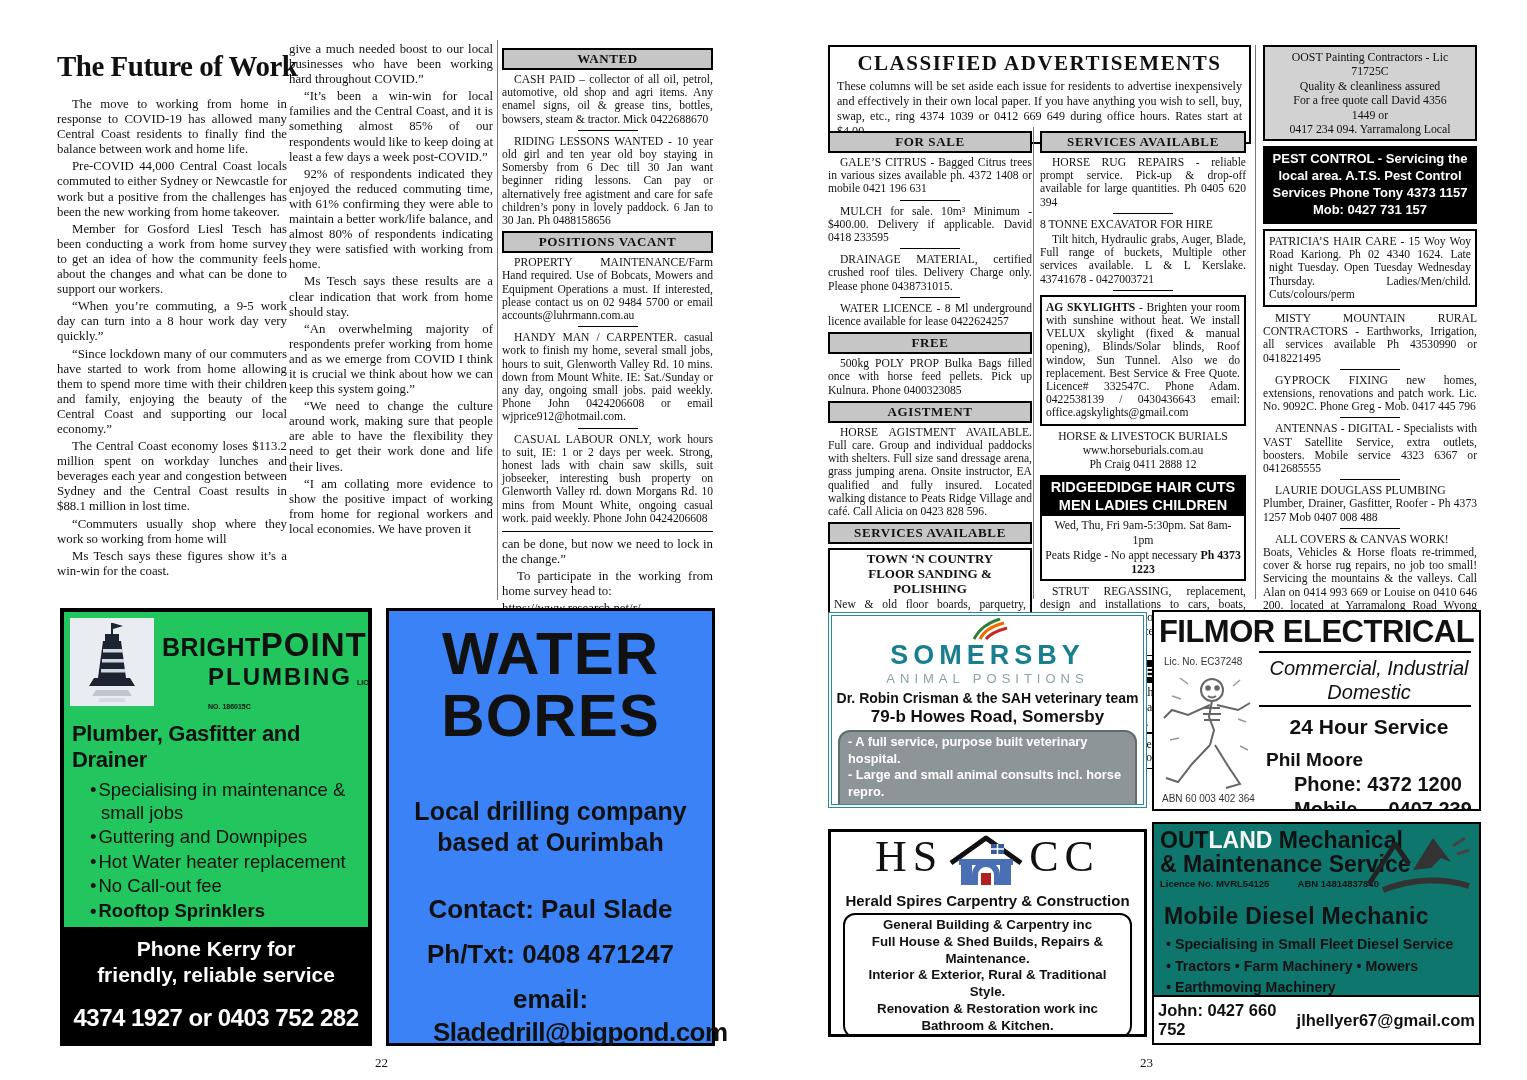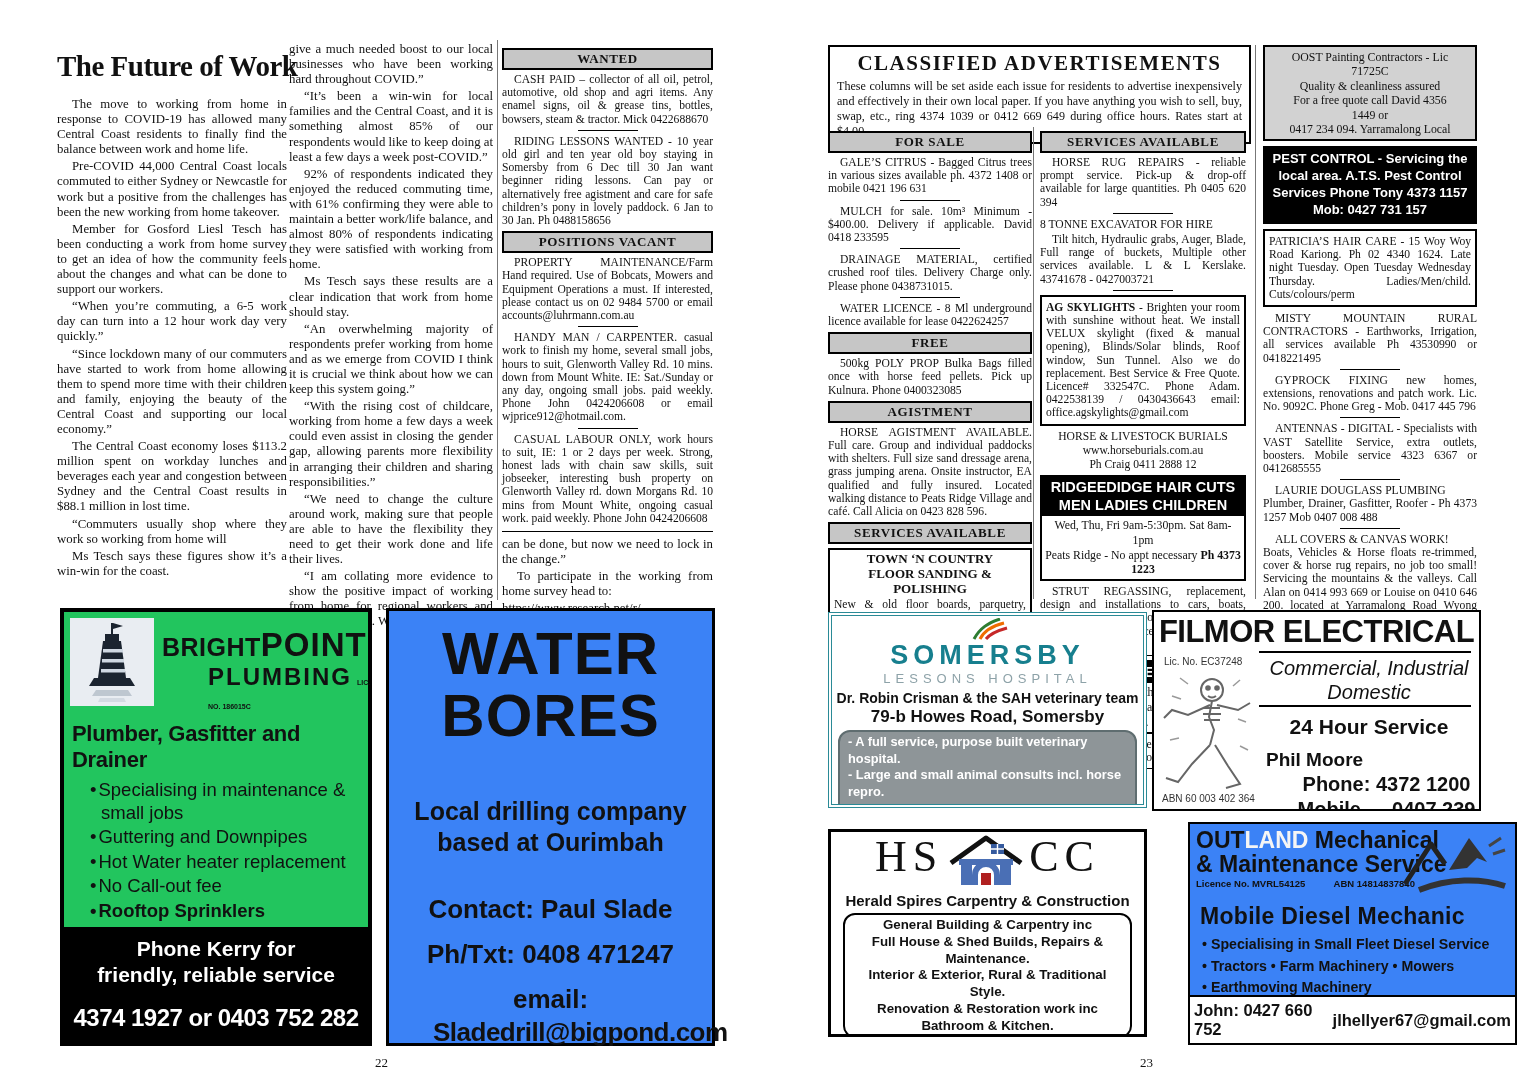--- a/index.html
+++ b/index.html
@@ -96,25 +96,25 @@
 
   
   .fl-ad{border:2px solid #000;background:#fff;font-family:"Liberation Sans",sans-serif;overflow:hidden;}
   .fl-title{font-size:31px;font-weight:800;text-align:center;letter-spacing:-0.5px;margin-top:2px;}
   .fl-lic{position:absolute;left:10px;top:44px;font-size:10px;color:#333;}
   .fl-right{margin-left:105px;text-align:center;}
   .fl-line{border-top:2px solid #000;margin:1px 8px 3px 105px;}
   .fl-it{font-style:italic;font-size:20px;line-height:1.2;}
   .fl-24{font-size:21px;font-weight:800;margin-top:8px;}
   .fl-name{font-size:19px;font-weight:800;text-align:left;margin:10px 0 0 112px;}
-  .fl-ph{font-size:20px;font-weight:800;text-align:center;margin:2px 0 0 140px;}
+  .fl-ph{font-size:20px;font-weight:800;text-align:left;margin:2px 0 0 140px;}
   .fl-abn{position:absolute;left:8px;bottom:5px;font-size:10px;color:#333;}
 
   
-  .ol-ad{border:2px solid #000;background:#3b82f6;font-family:"Liberation Sans",sans-serif;overflow:hidden;margin-left:36px;}
+  .ol-ad{border:2px solid #000;background:#0f766e;font-family:"Liberation Sans",sans-serif;overflow:hidden;}
   .ol-brand{font-size:23px;font-weight:800;line-height:1.05;margin:4px 0 0 6px;}
   .ol-brand .lt{color:#f5f5f5;}
   .ol-lic{font-size:9.5px;font-weight:700;margin:2px 0 0 6px;}
   .ol-lic span{margin-right:26px;}
   .ol-head{font-size:23px;font-weight:800;margin:14px 0 4px 10px;letter-spacing:.3px;}
   .ol-bullets{margin-left:12px;font-size:14.2px;font-weight:800;line-height:1.5;}
   .ol-b{text-indent:-12px;padding-left:12px;}
   .ol-foot{position:absolute;left:0;right:0;bottom:0;background:#fff;border-top:2px solid #000;
            display:flex;justify-content:space-between;align-items:center;
            padding:4px 4px;font-size:16.5px;font-weight:800;}
@@ -125,35 +125,34 @@
 <body>
 
 <div id="spread">
 
   <div class="abs" style="left:57px;top:50px;width:230px;">
     <div class="art-title">The Future of Work</div>
     <div class="news">
       <p>The move to working from home in response to COVID-19 has allowed many Central Coast residents to finally find the balance between work and home life.</p>
       <p>Pre-COVID 44,000 Central Coast locals commuted to either Sydney or Newcastle for work but a positive from the challenges has been the new working from home takeover.</p>
       <p>Member for Gosford Liesl Tesch has been conducting a work from home survey to get an idea of how the community feels about the changes and what can be done to support our workers.</p>
-      <p>“When you’re commuting, a 6-5 work day can turn into a 12 hour work day very quickly.”</p>
+      <p>“When you’re commuting, a 9-5 work day can turn into a 8 hour work day very quickly.”</p>
       <p>“Since lockdown many of our commuters have started to work from home allowing them to spend more time with their children and family, enjoying the beauty of the Central Coast and supporting our local economy.”</p>
       <p>The Central Coast economy loses $113.2 million spent on workday lunches and beverages each year and congestion between Sydney and the Central Coast results in $88.1 million in lost time.</p>
       <p>“Commuters usually shop where they work so working from home will</p>
       <p>Ms Tesch says these figures show it’s a win-win for the coast.</p>
     </div>
   </div>
 
   <div class="abs news" style="left:289px;top:42px;width:204px;">
     <p class="ni">give a much needed boost to our local businesses who have been working hard throughout COVID.”</p>
     <p>“It’s been a win-win for local families and the Central Coast, and it is something almost 85% of our respondents would like to keep doing at least a few days a week post-COVID.”</p>
     <p>92% of respondents indicated they enjoyed the reduced commuting time, with 61% confirming they were able to maintain a better work/life balance, and almost 80% of respondents indicating they were satisfied with working from home.</p>
     <p>Ms Tesch says these results are a clear indication that work from home should stay.</p>
     <p>“An overwhelming majority of respondents prefer working from home and as we emerge from COVID I think it is crucial we think about how we can keep this system going.”</p>
-    <p>“With the rising cost of childcare, working from home a few days a week could even assist in closing the gender gap, allowing parents more flexibility in arranging their children and sharing responsibilities.”</p>
     <p>“We need to change the culture around work, making sure that people are able to have the flexibility they need to get their work done and life their lives.</p>
     <p>“I am collating more evidence to show the positive impact of working from home for regional workers and local economies.  We have proven it</p>
   </div>
 
   <div class="vrule" style="left:497px;top:40px;height:560px;"></div>
 
   <div class="abs" style="left:502px;top:44px;width:211px;">
     <div class="sec-hd">WANTED</div>
     <p class="cl">CASH PAID – collector of all oil, petrol, automotive, old shop and agri items. Any enamel signs, oil &amp; grease tins, bottles, bowsers, steam &amp; tractor. Mick 0422688670</p>
     <div class="dash"></div>
@@ -336,21 +335,21 @@
 
   <div class="abs som-ad" style="left:828px;top:612px;width:311px;height:188px;">
     <div style="height:22px;margin-top:2px;">
       <svg width="44" height="22" viewBox="0 0 44 22">
         <path d="M8 21 C14 10 22 5 34 1" stroke="#2e7d32" stroke-width="3" fill="none"></path>
         <path d="M14 21 C18 13 26 8 38 5" stroke="#ef6c00" stroke-width="3" fill="none"></path>
         <path d="M20 21 C24 16 30 13 41 10" stroke="#c62828" stroke-width="3" fill="none"></path>
       </svg>
     </div>
     <div class="som-brand">SOMERSBY</div>
-    <div class="som-sub">LESSONS HOSPITAL</div>
+    <div class="som-sub">ANIMAL POSITIONS</div>
     <div class="som-team">Dr. Robin Crisman &amp; the SAH veterinary team</div>
     <div class="som-addr">79-b Howes Road, Somersby</div>
     <div class="som-pill">
       <div>- A full service, purpose built veterinary hospital.</div>
       <div>- Large and small animal consults incl. horse repro.</div>
       <div class="sp3">
           <span>- House and farm visits.</span>
           <span>- Cat boarding available.</span>
         </div>
     </div>

